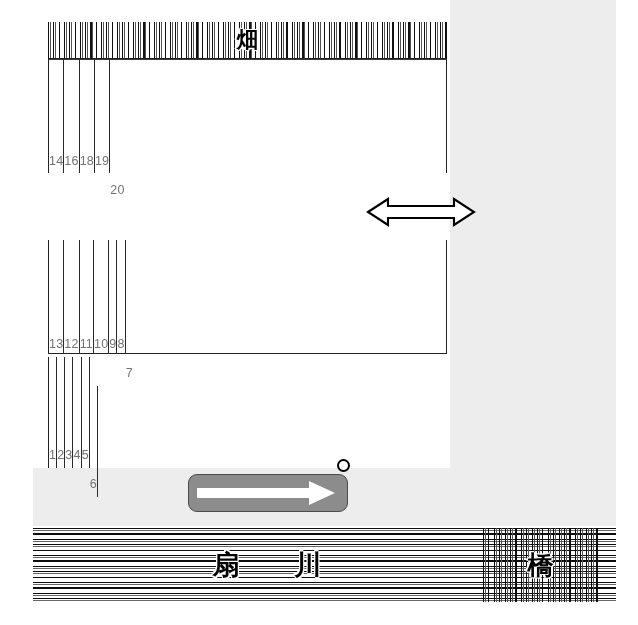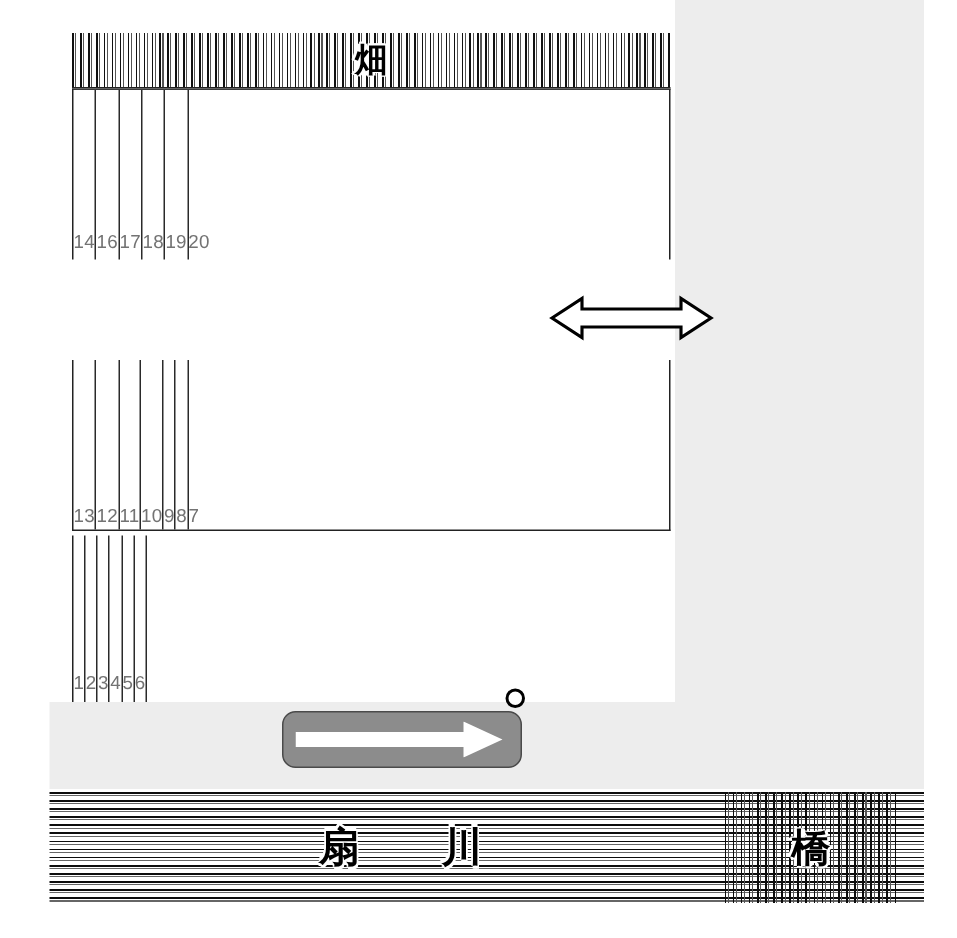--- a/index.html
+++ b/index.html
@@ -57,21 +57,21 @@
          border-right:1.6px solid #222;}
   
   .row-c{left:48px;top:357px;width:399px;height:111px;
          border-left:1.6px solid #222;}
 
   .bay{
     position:relative;box-sizing:border-box;height:100%;
     display:flex;align-items:flex-end;justify-content:center;
     border-right:1.1px solid #2a2a2a;
   }
-  .bay:last-child{border-right:none;}
+  .bay:last-child{border-right:none;margin-top:29px;}
   .bay-num{
     font-size:12.5px;color:#737373;line-height:1;
     padding-bottom:6px;letter-spacing:.2px;
     font-family:"Liberation Sans","DejaVu Sans",sans-serif;
   }
   .row-b .bay-num{padding-bottom:3px;}
   .row-c .bay-num{padding-bottom:7px;}
   
   .row-c .bay:last-child{border-right:1.1px solid #2a2a2a;}
 
@@ -155,23 +155,20 @@
   </div>
 
   <div class="bay-row row-a">
     <div class="bay">
         <span class="bay-num">14</span>
       </div>
     <div class="bay">
         <span class="bay-num">16</span>
       </div>
     <div class="bay">
-        <span class="bay-num">17</span>
-      </div>
-    <div class="bay">
         <span class="bay-num">18</span>
       </div>
     <div class="bay">
         <span class="bay-num">19</span>
       </div>
     <div class="bay">
         <span class="bay-num">20</span>
       </div>
   </div>
 

